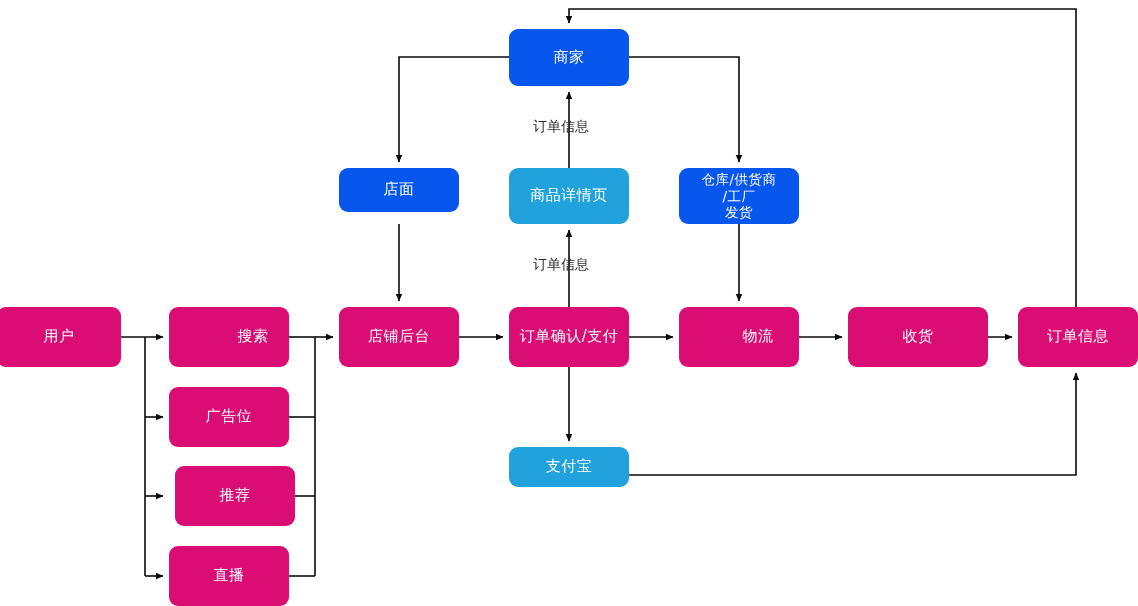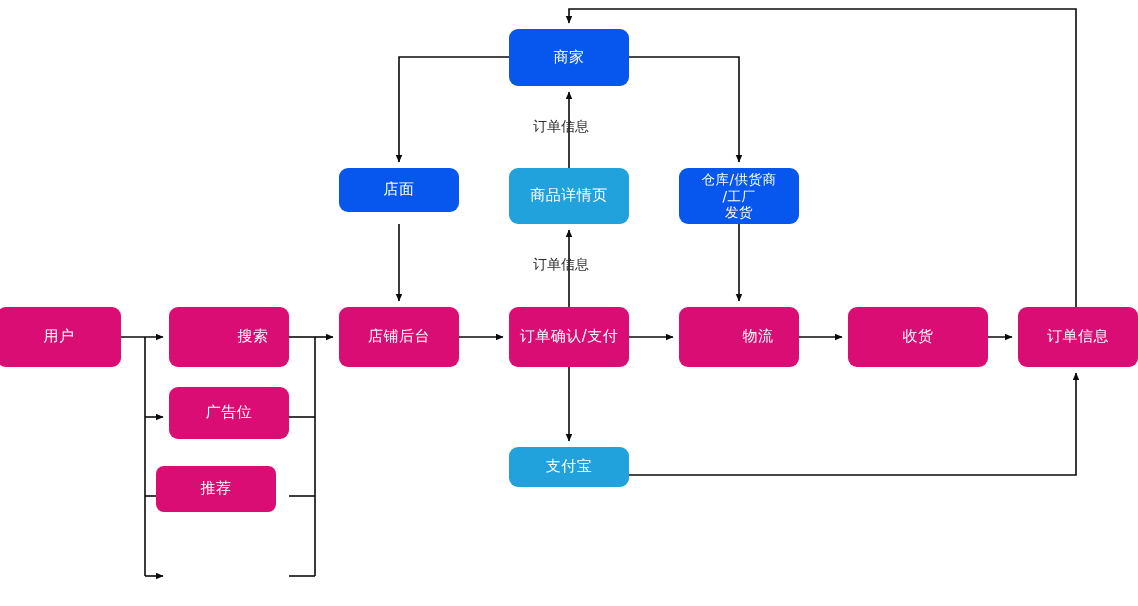--- a/index.html
+++ b/index.html
@@ -111,28 +111,31 @@
   </svg>
 
   <div class="node pink" style="left:-3px; top:307px; width:124px; height:60px;">
     <span>用户</span>
   </div>
 
   <div class="node pink" style="left:169px; top:307px; width:120px; height:60px;padding-left:48px;">
     <span>搜索</span>
   </div>
 
-  <div class="node pink" style="left:169px; top:387px; width:120px; height:52px;">
+  <div class="node pink" style="left:169px; top:387px; width:120px; height:60px;">
     <span>广告位</span>
   </div>
 
-  <div class="node pink" style="left:156px; top:466px; width:120px; height:46px;border-radius:8px;">
+  <div class="node pink" style="left:175px; top:466px; width:120px; height:60px;">
     <span>推荐</span>
   </div>
 
+  <div class="node pink" style="left:169px; top:546px; width:120px; height:60px;">
+    <span>直播</span>
+  </div>
 
   <div class="node pink" style="left:339px; top:307px; width:120px; height:60px;">
     <span>店铺后台</span>
   </div>
 
   <div class="node pink" style="left:509px; top:307px; width:120px; height:60px;">
     <span>订单确认/支付</span>
   </div>
 
   <div class="node pink" style="left:679px; top:307px; width:120px; height:60px;padding-left:38px;">

